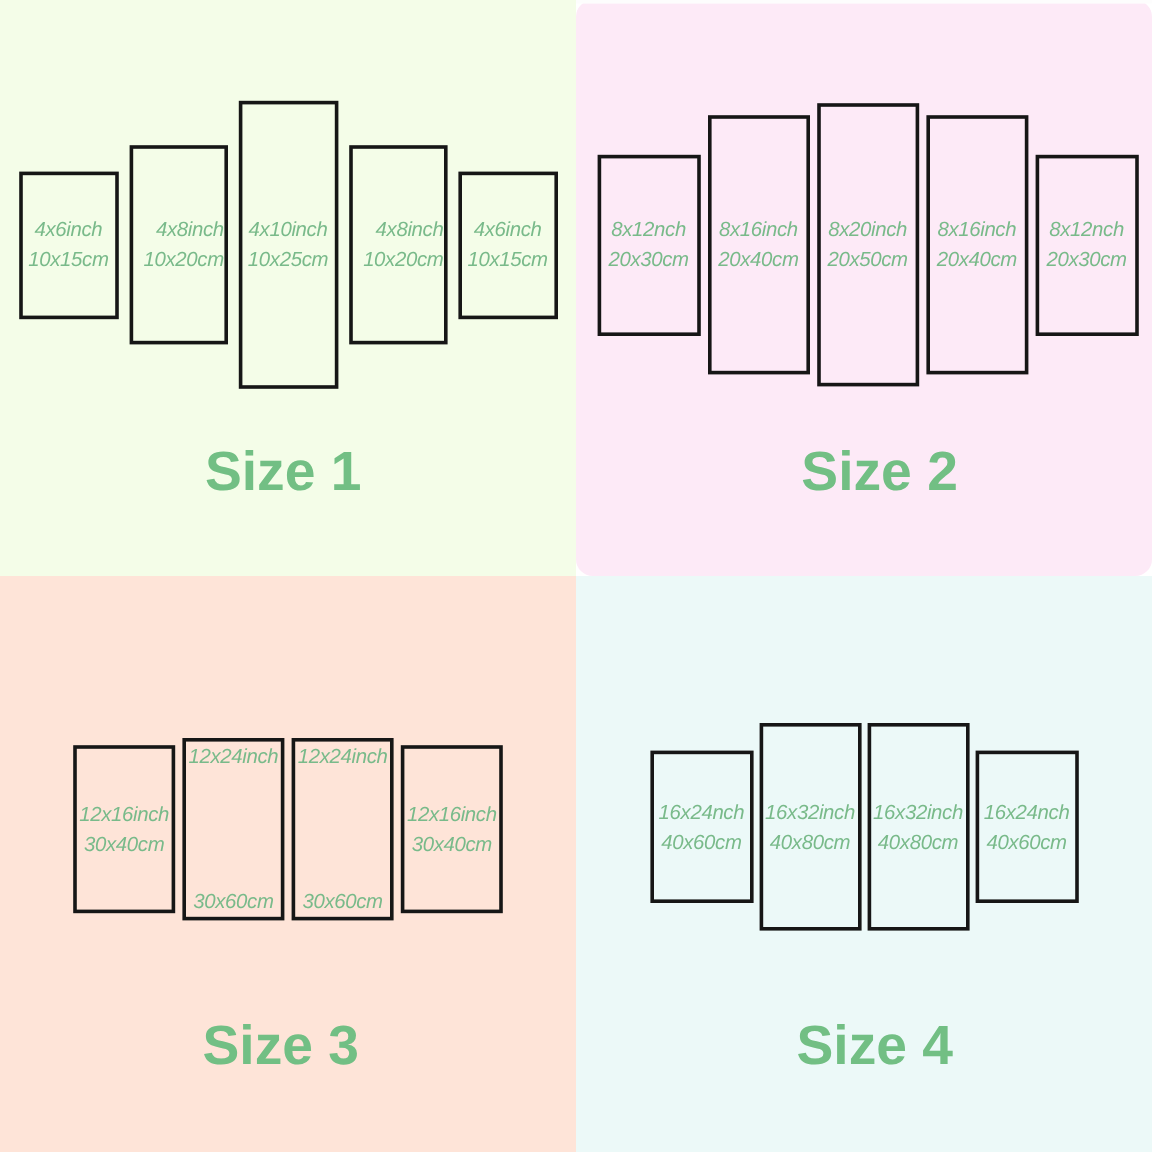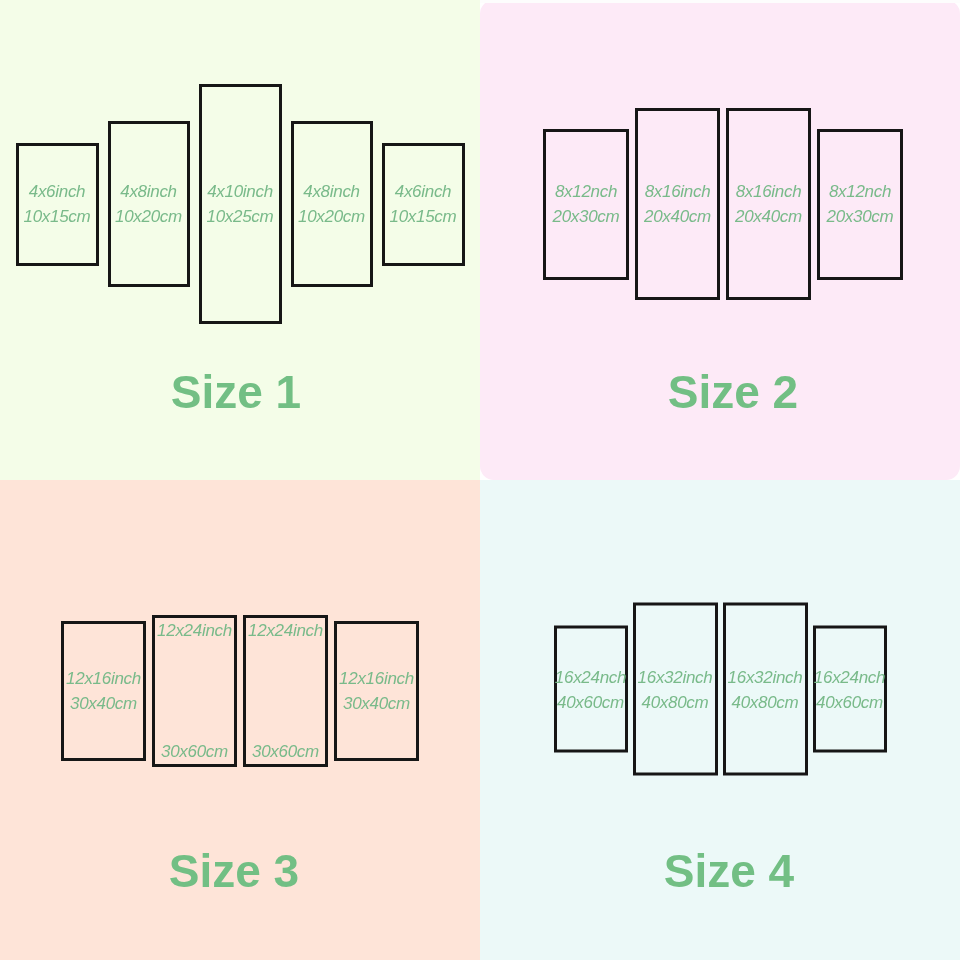--- a/index.html
+++ b/index.html
@@ -44,32 +44,32 @@
     font-size:17px;
     line-height:25px;
     letter-spacing:-0.3px;
     white-space:nowrap;
     color:var(--label-green,#79ba8a);
     text-align:center;
   }
 
   
   .q1 .p1,.q1 .p5{width:83px;height:123px;}
-  .q1 .p2,.q1 .p4{width:82px;height:166px;}
+  .q1 .p2,.q1 .p4{width:82px;height:166px;align-items:flex-end;}
   .q1 .p3{width:83px;height:240px;}
 
   .q2 .p1,.q2 .p5{width:86px;height:151px;}
-  .q2 .p2,.q2 .p4{width:85px;height:192px;}
+  .q2 .p2,.q2 .p4{width:85px;height:216px;}
   .q2 .p3{width:85px;height:236px;}
 
   .q3 .p1,.q3 .p5{width:85px;height:140px;justify-content:center;}
   .q3 .p2,.q3 .p4{width:85px;height:152px;justify-content:space-between;}
   .q3 .p3{width:85px;height:229px;}
 
-  .q4 .p1,.q4 .p5{width:74px;height:127px;}
+  .q4 .p1,.q4 .p5{width:86px;height:127px;}
   .q4 .p2,.q4 .p4{width:85px;height:173px;}
   .q4 .p3{width:87px;height:215px;}
 
   .size-title{
     position:absolute;left:0;right:0;top:392px;
     transform:translateY(-50%);
     text-align:center;
     font-size:46px;
     font-weight:bold;
     letter-spacing:0px;
@@ -114,20 +114,24 @@
   <div class="quadrant q2">
     <div class="edge-strip"></div>
     <div class="panel-row">
       <div class="panel p1">
         <span class="lbl">8x12nch</span>
         <span class="lbl">20x30cm</span>
       </div>
       <div class="panel p2">
         <span class="lbl">8x16inch</span>
         <span class="lbl">20x40cm</span>
+      </div>
+      <div class="panel p3">
+        <span class="lbl">8x20inch</span>
+        <span class="lbl">20x50cm</span>
       </div>
       <div class="panel p4">
         <span class="lbl">8x16inch</span>
         <span class="lbl">20x40cm</span>
       </div>
       <div class="panel p5">
         <span class="lbl">8x12nch</span>
         <span class="lbl">20x30cm</span>
       </div>
     </div>

